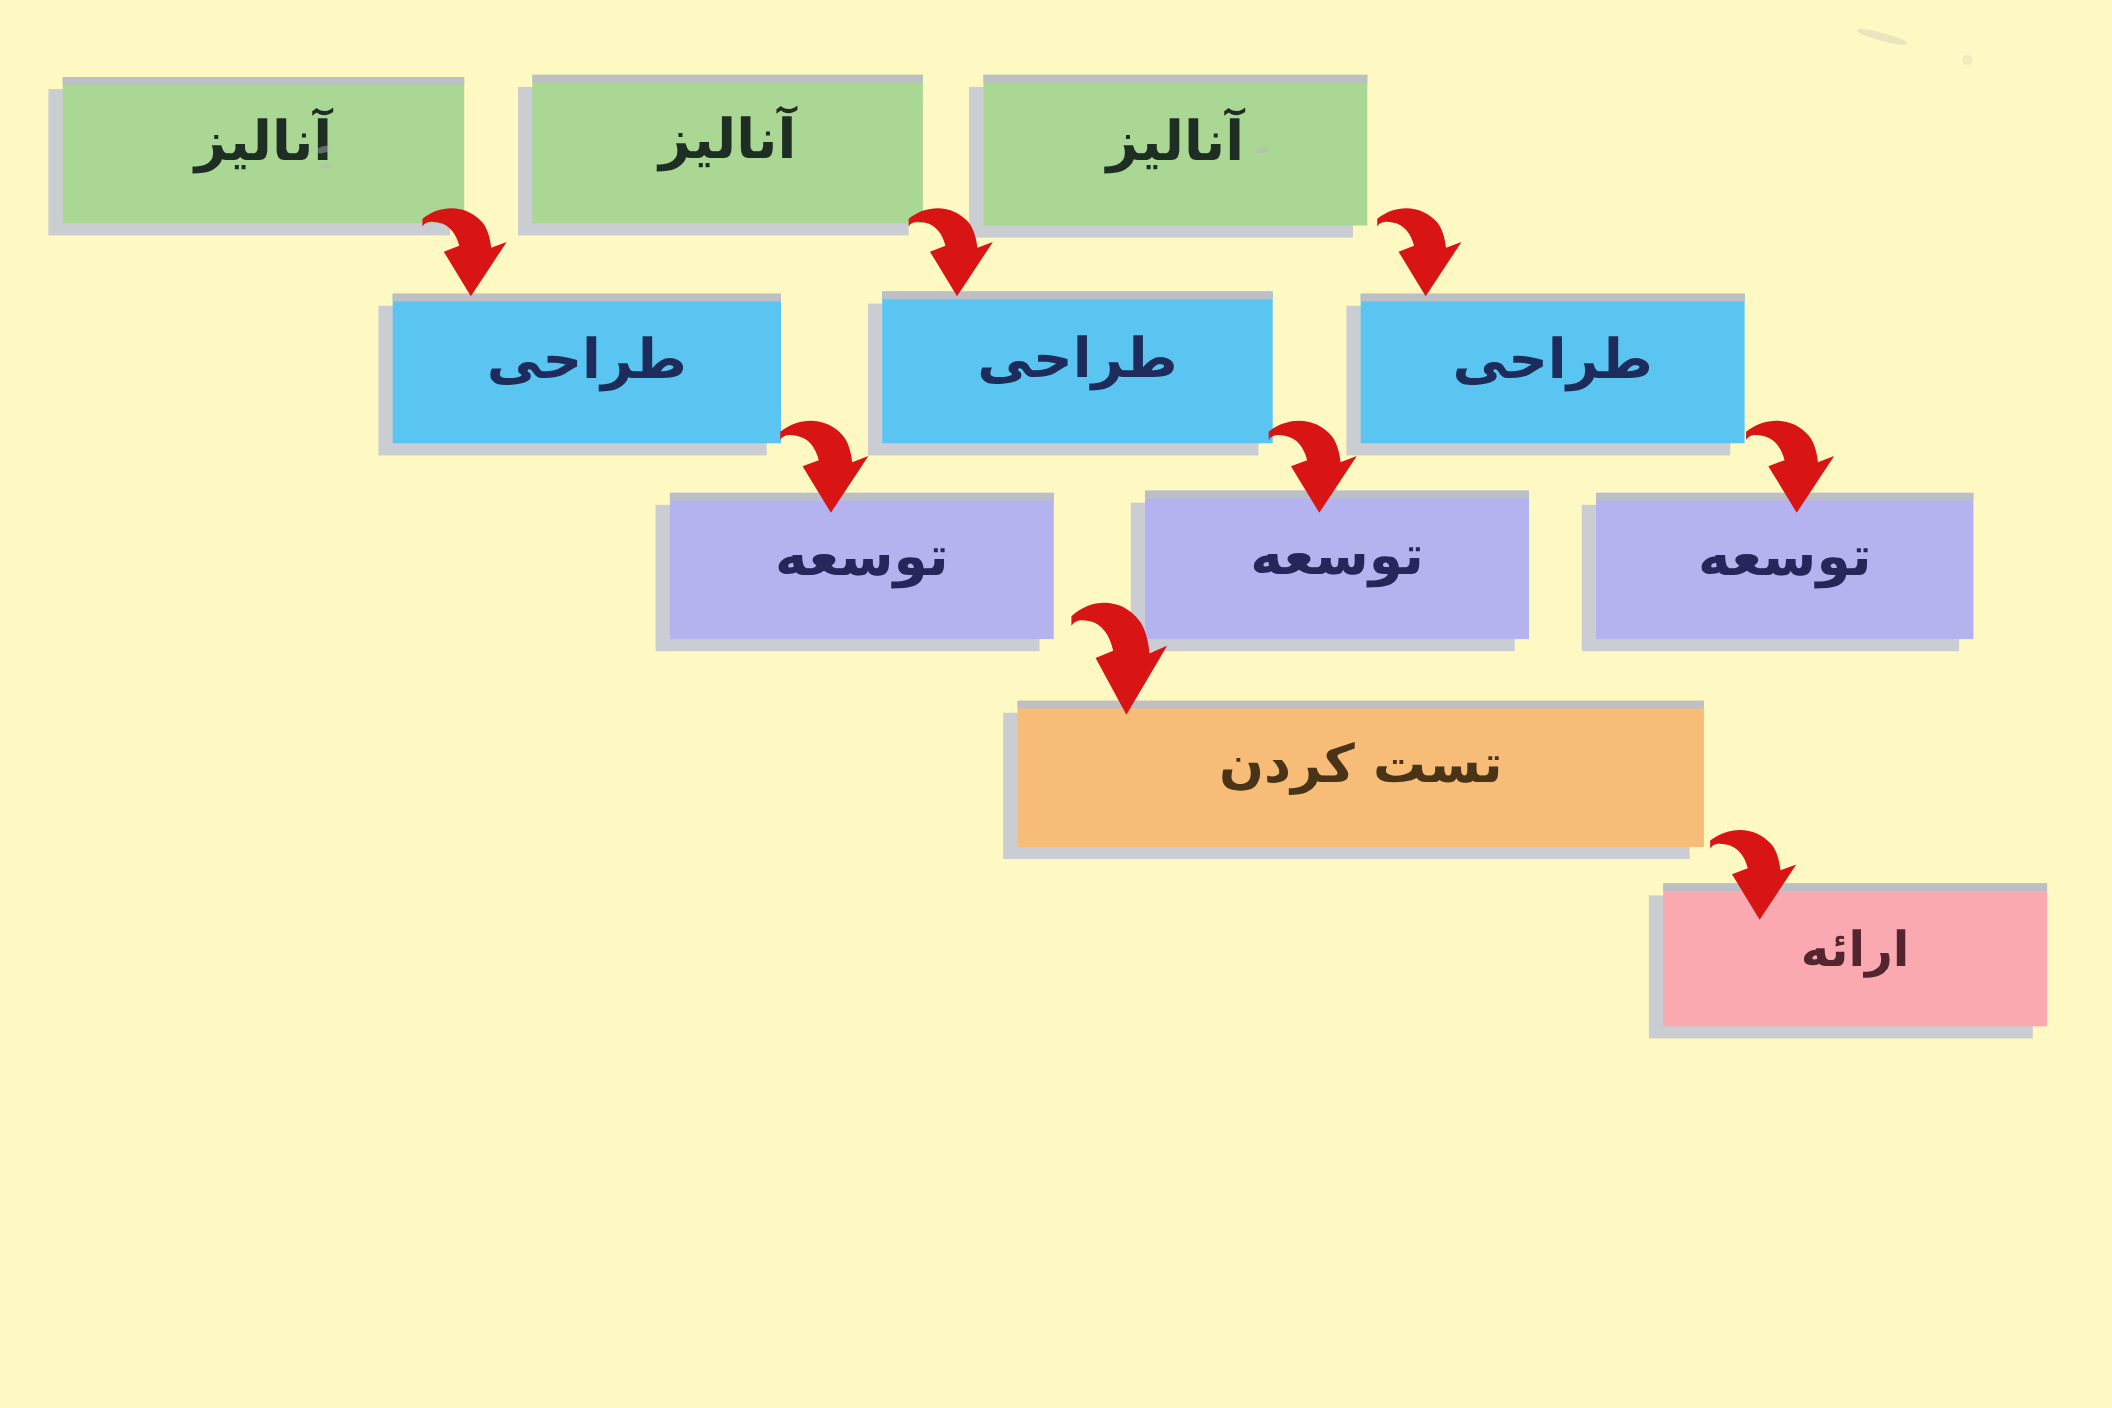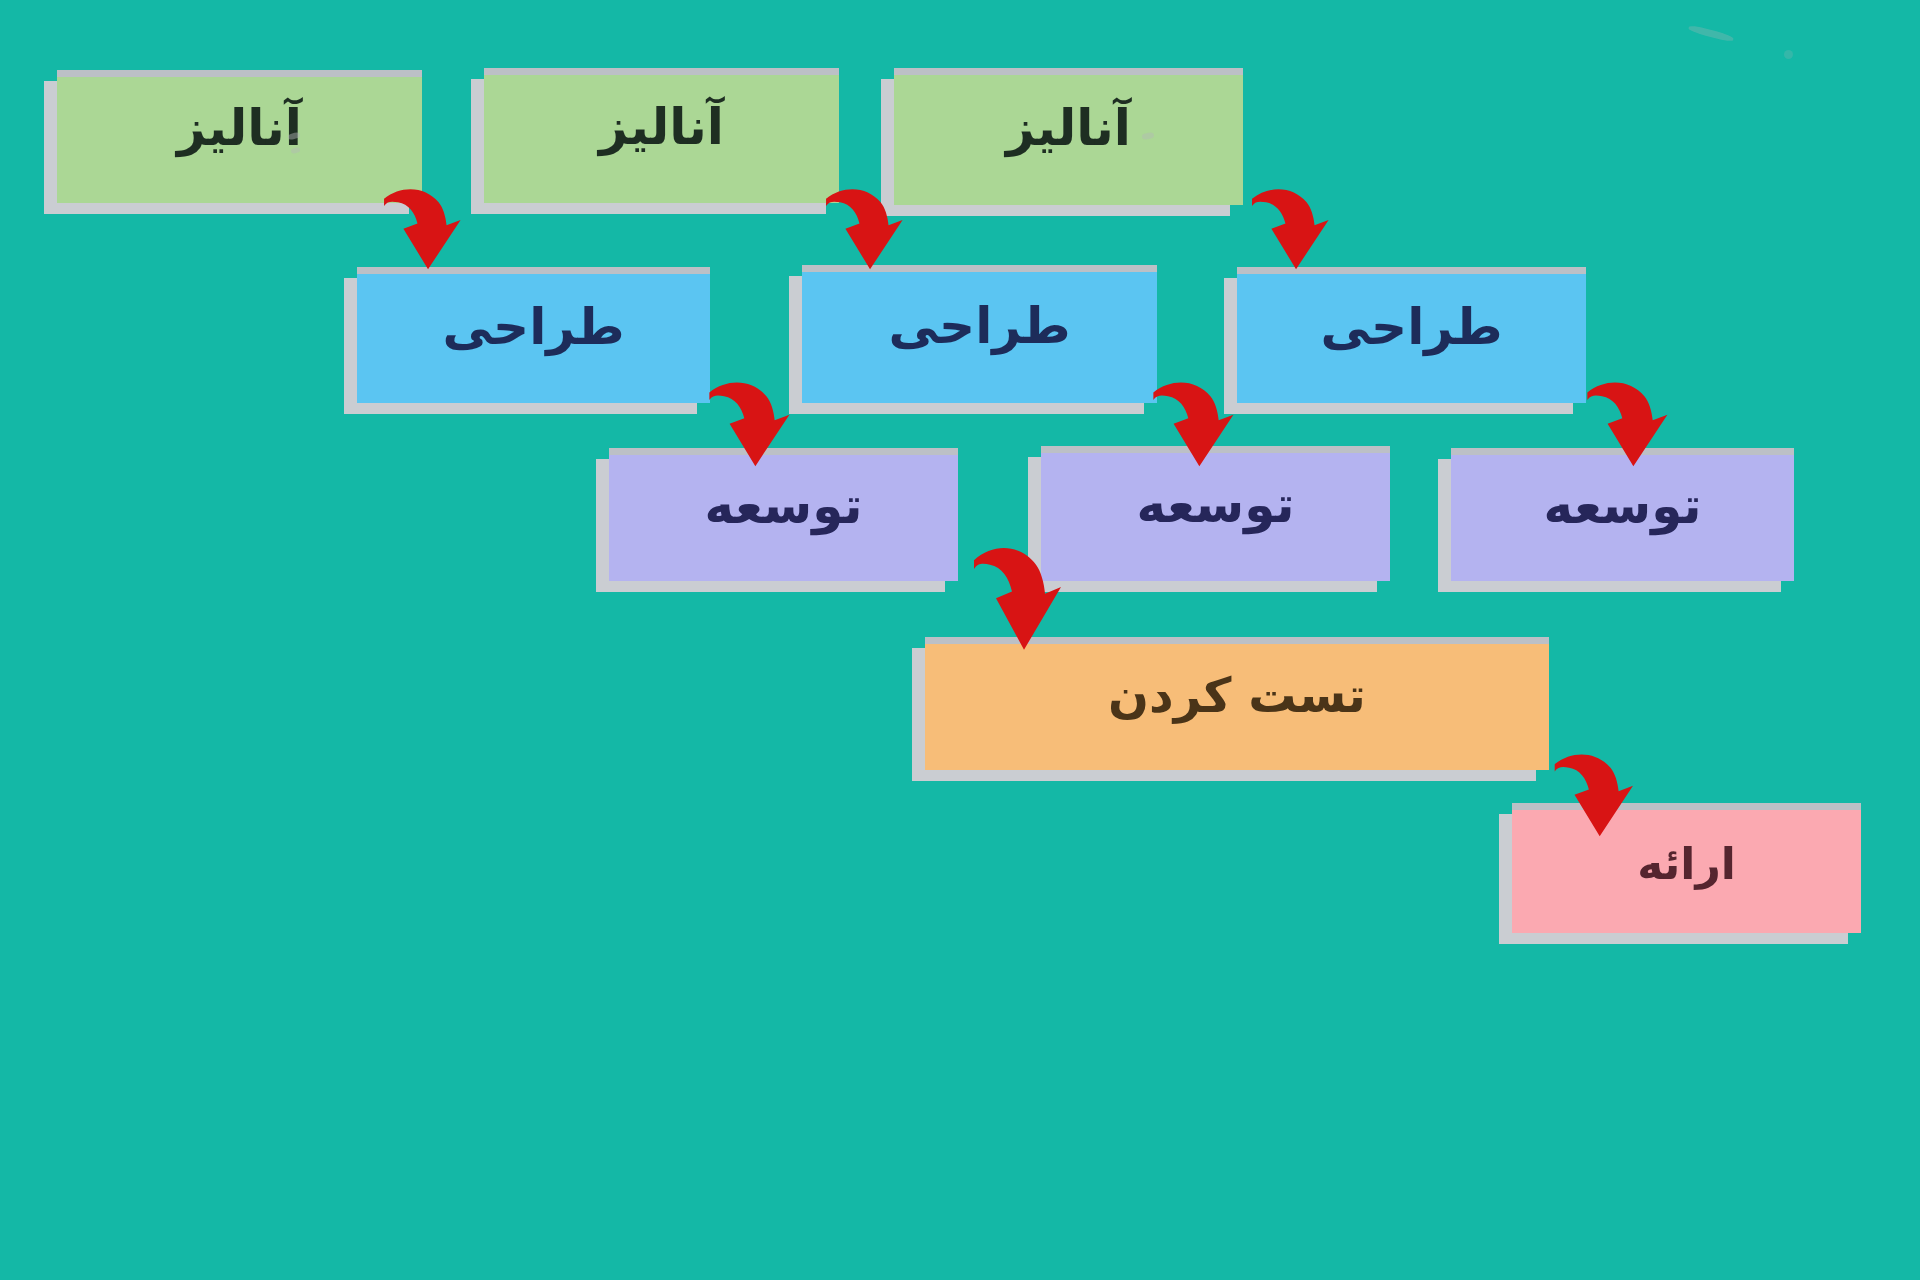--- a/index.html
+++ b/index.html
@@ -46,21 +46,21 @@
 </style>
 </head>
 <body>
 
 <svg width="0" height="0" style="position:absolute">
   <defs>
     <path id="arrowPath" d="M 8,18 C 28,2 55,4 70,22 C 75,28 78,38 79,48 L 95,42 L 58,98 L 30,52 L 46,46 C 43,34 36,24 24,22 C 18,21 12,20 8,26 Z"></path>
   </defs>
 </svg>
 
-<div class="canvas" style="background-color: #14b8a6;">
+<div class="canvas" style="background-color: #fef9c3;">
 
   <div class="box analysis" style="left: 57px; top: 70px; width: 365px; height: 133px; background-color: rgb(171, 215, 149);">
     <span class="label" dir="rtl" style="color: rgb(30, 46, 34);">آنالیز</span>
   </div>
   <div class="box analysis" style="left: 484px; top: 68px; width: 355px; height: 135px; background-color: rgb(171, 215, 149);">
     <span class="label" dir="rtl" style="color: rgb(30, 46, 34);">آنالیز</span>
   </div>
   <div class="box analysis" style="left: 894px; top: 68px; width: 349px; height: 137px; background-color: rgb(171, 215, 149);">
     <span class="label" dir="rtl" style="color: rgb(30, 46, 34);">آنالیز</span>
   </div>

